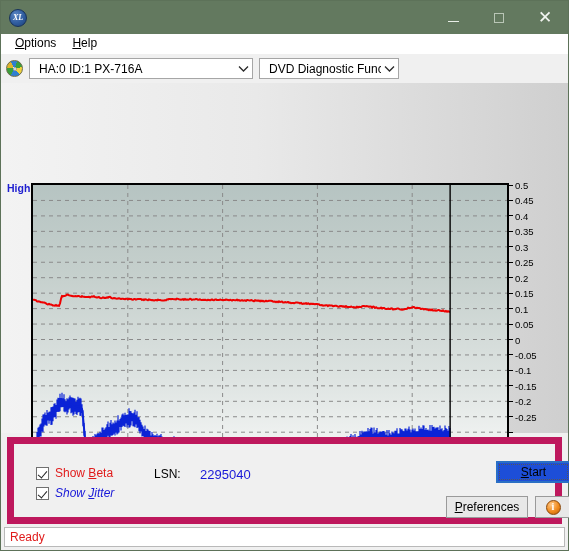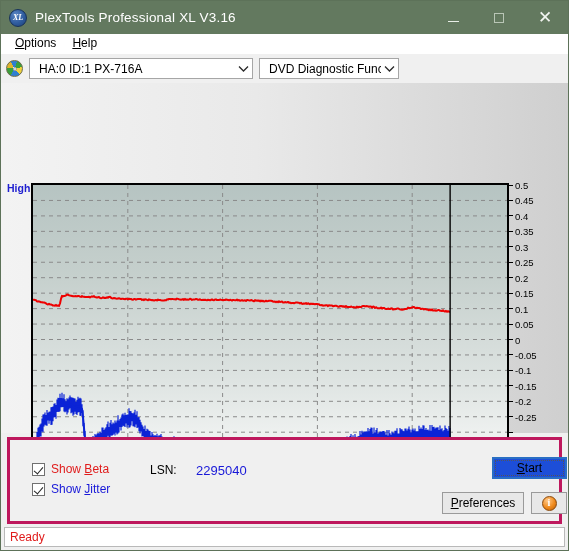--- a/index.html
+++ b/index.html
@@ -115,21 +115,21 @@
     transform:translateY(-50%);white-space:nowrap;
   }
   .xtick{
     position:absolute;font-size:10.5px;color:#000;top:416px;
     transform:translateX(-50%);
   }
   .tickmark{position:absolute;background:#000;}
   
   .panel{
     flex:1 1 auto;margin:4px 6px 0 6px;
-    border:3px solid #be185d;background:#f0f0f0;
+    border:7px solid #be185d;background:#f0f0f0;
     position:relative;
   }
   .chk-row{position:absolute;display:flex;align-items:center;gap:6px;}
   .chk-beta{left:22px;top:22px;}
   .chk-jitter{left:22px;top:42px;}
   .cbox{
     width:13px;height:13px;border:1px solid #707070;background:#fff;
     box-sizing:border-box;position:relative;flex:0 0 13px;
   }
   .cbox::after{
@@ -174,21 +174,20 @@
   }
   .status-text{font-size:12px;color:#e01b1b;padding-left:5px;}
 </style>
 </head>
 <body>
 
 <div class="window">
 
   <div class="titlebar">
     <div class="app-icon">XL</div>
-    <div class="title-text">PlexTools Professional XL V3.16</div>
     <div class="win-btns">
       <div class="win-btn min">
           <span></span>
         </div>
       <div class="win-btn max">
           <span></span>
         </div>
       <div class="win-btn close">✕</div>
     </div>
   </div>
@@ -339,21 +338,21 @@
 
   <div class="panel">
 
     <div class="chk-row chk-beta">
       <div class="cbox"></div>
       <div class="chk-label red" style="color: rgb(224, 27, 27);">Show&nbsp;<u>B</u>eta</div>
     </div>
 
     <div class="chk-row chk-jitter">
       <div class="cbox"></div>
-      <div class="chk-label blue" style="color: rgb(24, 24, 216);">Show&nbsp;<u>J</u>itter</div>
+      <div class="chk-label blue" style="color: rgb(24, 24, 216); font-style: italic;">Show&nbsp;<u>J</u>itter</div>
     </div>
 
     <div class="lsn-label">LSN:</div>
     <div class="lsn-value">2295040</div>
 
     <div class="btn btn-start">
       <div class="inner">
           <span><u>S</u>tart</span>
         </div>
     </div>

